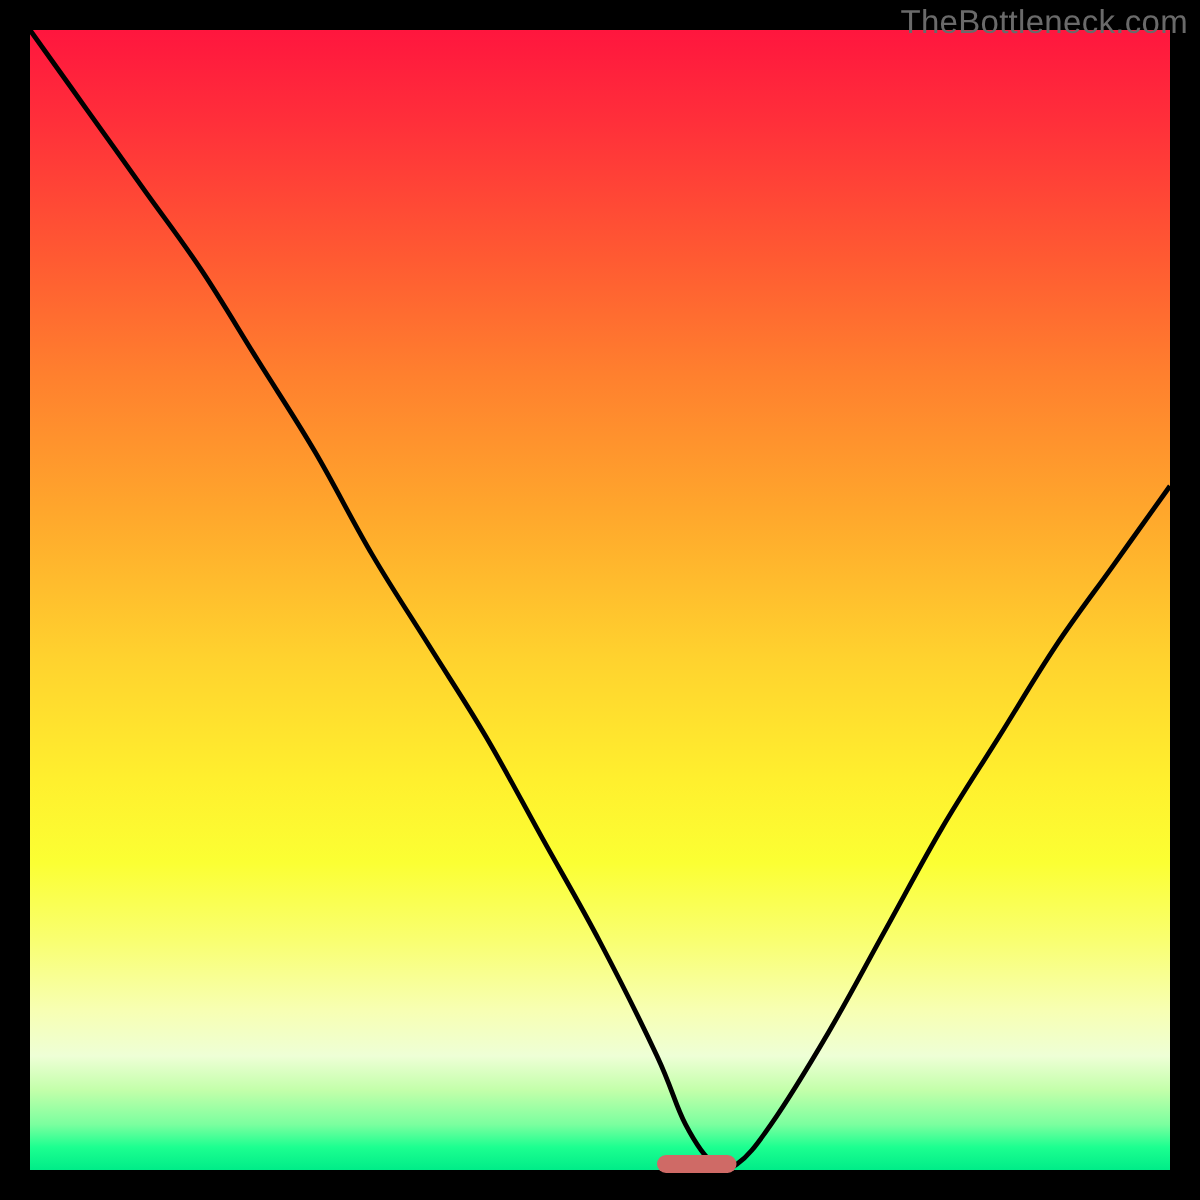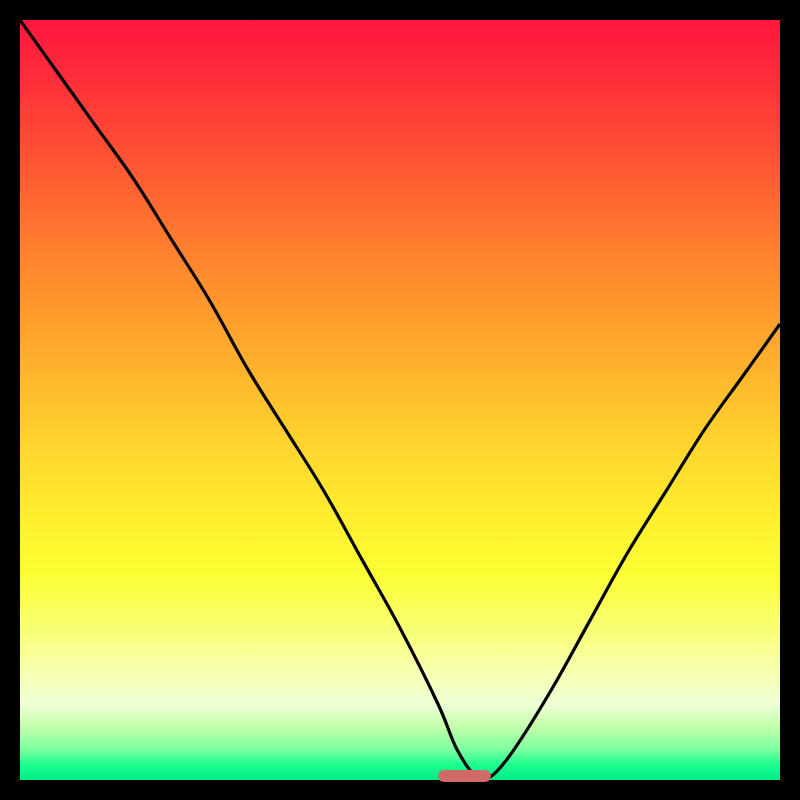--- a/index.html
+++ b/index.html
@@ -64,20 +64,21 @@
     height: 12px;
     border-radius: 6px;
     background: #cf6a66;
     z-index: 3;
   }
 </style>
 </head>
 <body>
 
 <div class="frame">
+  <div class="watermark">TheBottleneck.com</div>
 
   <div class="plot">
     <svg class="curve" viewBox="0 0 760 760" preserveAspectRatio="none">
       <path id="curve-path" d="M 0.00 0.00 C 6.84 9.58, 24.32 34.05, 38.00 53.20 C 51.68 72.35, 62.32 87.25, 76.00 106.40 C 89.68 125.55, 100.32 139.08, 114.00 159.60 C 127.68 180.12, 138.32 198.51, 152.00 220.40 C 165.68 242.29, 176.32 257.94, 190.00 281.20 C 203.68 304.46, 214.32 326.34, 228.00 349.60 C 241.68 372.86, 252.32 388.51, 266.00 410.40 C 279.68 432.29, 290.32 447.94, 304.00 471.20 C 317.68 494.46, 328.32 514.98, 342.00 539.60 C 355.68 564.22, 366.32 582.01, 380.00 608.00 C 393.68 633.99, 407.74 662.11, 418.00 684.00 C 428.26 705.89, 430.16 716.60, 437.00 729.60 C 443.84 742.60, 449.84 751.41, 456.00 756.20 C 462.16 760.99, 464.36 760.99, 471.20 756.20 C 478.04 751.41, 483.06 745.33, 494.00 729.60 C 504.94 713.87, 518.32 692.06, 532.00 668.80 C 545.68 645.54, 556.32 625.02, 570.00 600.40 C 583.68 575.78, 594.32 555.26, 608.00 532.00 C 621.68 508.74, 632.32 493.09, 646.00 471.20 C 659.68 449.31, 670.32 430.92, 684.00 410.40 C 697.68 389.88, 708.32 376.35, 722.00 357.20 C 735.68 338.05, 753.16 313.58, 760.00 304.00" fill="none" stroke-width="3.2" stroke="#000000"></path>
     </svg>
     <div class="marker" id="min-marker" style="background: rgb(207, 106, 102); left: 418px; width: 53.2px; top: 750.2px;"></div>
   </div>
 </div>
 
 </body></html>

